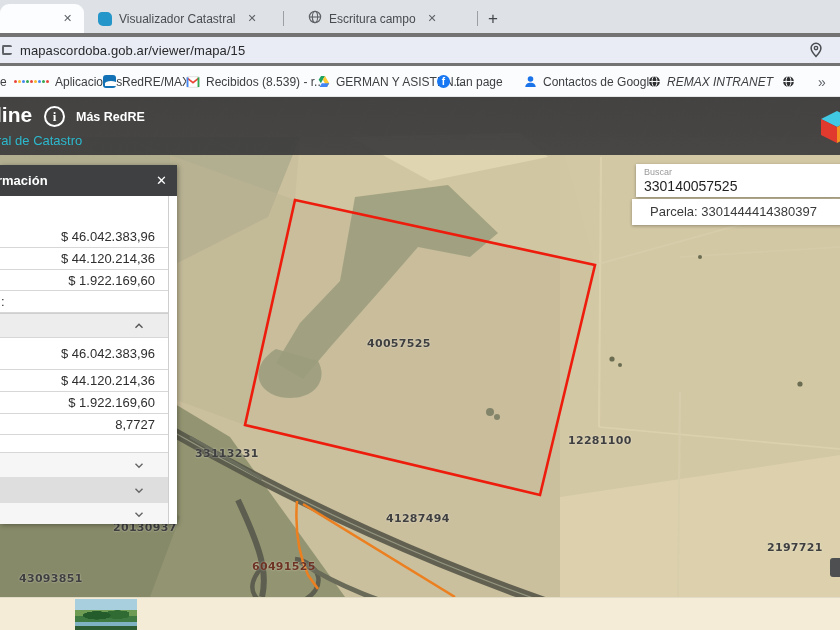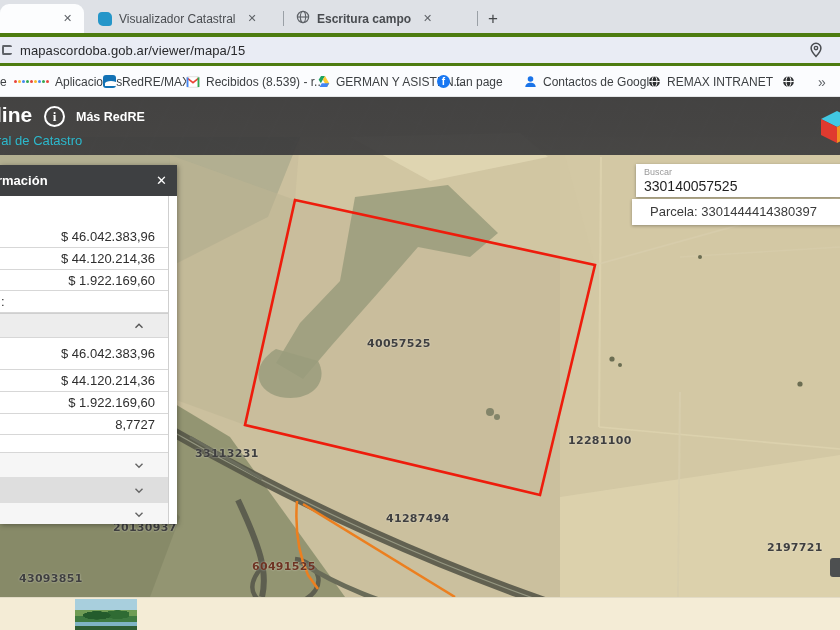--- a/index.html
+++ b/index.html
@@ -11,21 +11,21 @@
   .tab{position:absolute;top:4px;height:29px;display:flex;align-items:center;font-size:12px;color:#494c50;padding:0 8px;}
   .tab.active{background:#fcfdfe;border-radius:9px 9px 0 0;}
   .tab-title{white-space:nowrap;overflow:hidden;max-width:130px;margin-right:8px;}
   .tab-close{width:17px;height:17px;border-radius:50%;display:flex;align-items:center;justify-content:center;font-size:11px;color:#5f6368;cursor:pointer;flex:0 0 auto;}
   .tab-divider{position:absolute;top:11px;width:1px;height:15px;background:#9aa0a6;}
   .newtab{position:absolute;top:7px;left:481px;width:24px;height:24px;border-radius:50%;display:flex;align-items:center;justify-content:center;font-size:17px;color:#44474a;}
   .fav-blob{width:14px;height:14px;background:#2596c9;border-radius:4px 5px 3px 5px;margin-right:7px;flex:0 0 auto;}
   .fav-globe{margin-right:7px;flex:0 0 auto;}
 
   
-  .toolbar{position:absolute;top:33px;left:0;width:840px;height:33px;background:#4d7c0f;}
+  .toolbar{position:absolute;top:33px;left:0;width:840px;height:33px;background:#737373;}
   .omnibox{position:absolute;top:4px;left:-18px;width:872px;height:26px;background:#e9ecf4;border-radius:14px;display:flex;align-items:center;}
   .omni-frag{width:10px;height:10px;margin-left:20px;border-left:2px solid #5f6368;border-top:2px solid #5f6368;border-bottom:2px solid #5f6368;border-radius:2px;}
   .url-text{font-size:13px;color:#28292c;margin-left:8px;letter-spacing:.1px;}
   .pin-icon{position:absolute;right:30px;top:5px;}
 
   
   .bookmarks{position:absolute;top:66px;left:0;width:840px;height:31px;background:#fbfcfe;border-bottom:1px solid #e4e6e8;}
   .bm{position:absolute;top:0;height:31px;display:flex;align-items:center;font-size:12px;color:#3d4043;white-space:nowrap;}
   .bm .ic{margin-right:6px;display:flex;align-items:center;}
   .grid9{display:grid;grid-template-columns:repeat(3,4px);grid-gap:1px;}
@@ -87,21 +87,21 @@
     <div class="tab active" style="left:0;width:84px;">
       <span class="tab-title"></span>
       <span class="tab-close" style="position:absolute;right:8px;">✕</span>
     </div>
     <div class="tab" style="left:90px;width:188px;align-items:center;">
       <span class="fav-blob"></span>
       <span class="tab-title">Visualizador Catastral</span>
       <span class="tab-close">✕</span>
     </div>
     <div class="tab-divider" style="left:283px;"></div>
-    <div class="tab" style="left:288px;width:184px;font-weight:bold;">
+    <div class="tab" style="left:300px;width:184px;">
       <span class="fav-globe">
         <svg width="14" height="14" viewBox="0 0 16 16">
             <circle cx="8" cy="8" r="6.4" fill="none" stroke="#5f6368" stroke-width="1.4"></circle>
             <line x1="1.6" y1="8" x2="14.4" y2="8" stroke="#5f6368" stroke-width="1.3"></line>
             <ellipse cx="8" cy="8" rx="3" ry="6.4" fill="none" stroke="#5f6368" stroke-width="1.3"></ellipse>
           </svg>
       </span>
       <span class="tab-title">Escritura campo</span>
       <span class="tab-close">✕</span>
     </div>
@@ -175,21 +175,21 @@
     </div>
     <div class="bm" style="left:524px;">
       <span class="ic">
         <svg width="13" height="13" viewBox="0 0 14 14">
             <circle cx="7" cy="4.4" r="3" fill="#1a73e8"></circle>
             <path d="M1.4 13 C1.4 9.8 4 8.3 7 8.3 C10 8.3 12.6 9.8 12.6 13 Z" fill="#1a73e8"></path>
           </svg>
       </span>
       <span>Contactos de Google</span>
     </div>
-    <div class="bm" style="left:648px;">
+    <div class="bm" style="left:648px;font-style:italic;">
       <span class="ic">
         <svg width="13" height="13" viewBox="0 0 16 16">
             <circle cx="8" cy="8" r="6.6" fill="#2d2f31"></circle>
             <line x1="1.4" y1="8" x2="14.6" y2="8" stroke="#fff" stroke-width="1.2"></line>
             <ellipse cx="8" cy="8" rx="3" ry="6.6" fill="none" stroke="#fff" stroke-width="1.2"></ellipse>
           </svg>
       </span>
       <span>REMAX INTRANET</span>
     </div>
     <div class="bm" style="left:782px;">

